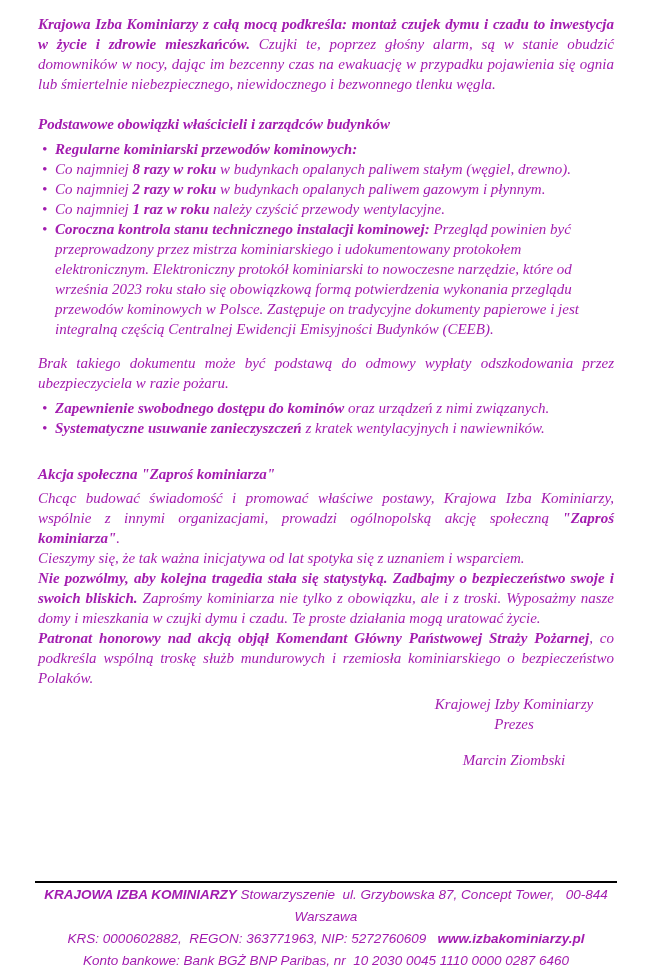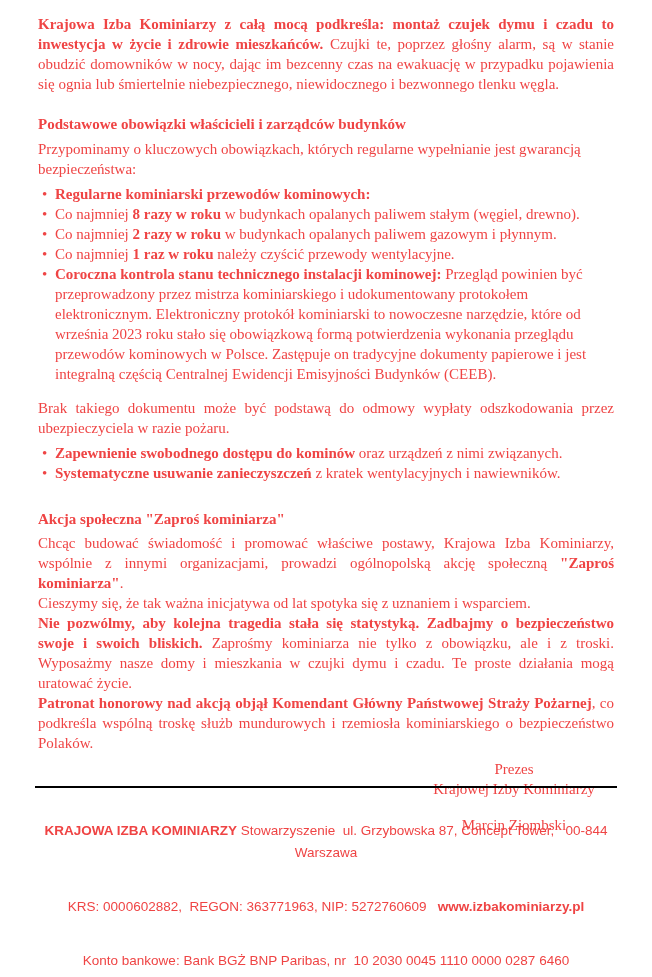--- a/index.html
+++ b/index.html
@@ -2,25 +2,26 @@
 <html lang="pl"><head>
 <meta charset="utf-8">
 <style>
   * { box-sizing: border-box; }
   html, body { margin: 0; padding: 0; background: #ffffff; }
   .page {
     width: 652px;
     height: 977px;
     position: relative;
     background: #ffffff;
-    color: #ef4444;
+    color: #a21caf;
     font-family: "Liberation Serif", "DejaVu Serif", serif;
     font-size: 15px;
     line-height: 20px;
     overflow: hidden;
+    font-style: italic;
   }
   .content { padding: 12px 38px 0 38px; }
   p { margin: 0; }
   .justify { text-align: justify; }
   b { font-weight: bold; }
   .intro { margin-top: 2px; }
   .heading { font-weight: bold; margin-top: 20px; }
   .heading-campaign { font-weight: bold; margin-top: 26px; }
   .lead { margin-top: 5px; }
   .bullets { list-style: none; margin: 5px 0 0 0; padding: 0; }
@@ -34,33 +35,32 @@
   .sig-name { margin-top: 16px; }
   .footer {
     position: absolute;
     left: 35px; right: 35px; bottom: 5px;
     text-align: center;
     font-family: "Liberation Sans", "DejaVu Sans", sans-serif;
     font-size: 13.5px;
     line-height: 22px;
   }
   .footer-rule { border-top: 2px solid #000000; margin-bottom: 1px; }
-  .footer-line { white-space: pre-wrap; margin-top: 32px; }
+  .footer-line { white-space: pre-wrap; }
 </style>
 </head>
 <body>
 
 <div class="page">
   <div class="content">
 
     <p class="intro justify"><b>Krajowa Izba Kominiarzy z całą mocą podkreśla: montaż czujek dymu i czadu to inwestycja w życie i zdrowie mieszkańców.</b><span> Czujki te, poprzez głośny alarm, są w stanie obudzić domowników w nocy, dając im bezcenny czas na ewakuację w przypadku pojawienia się ognia lub śmiertelnie niebezpiecznego, niewidocznego i bezwonnego tlenku węgla.</span></p>
 
     <p class="heading">Podstawowe obowiązki właścicieli i zarządców budynków</p>
 
-    <p class="lead">Przypominamy o kluczowych obowiązkach, których regularne wypełnianie jest gwarancją bezpieczeństwa:</p>
 
     <ul class="bullets">
       <li><span></span><b>Regularne kominiarski przewodów kominowych:</b><span></span></li>
       <li><span>Co najmniej </span><b>8 razy w roku</b><span> w budynkach opalanych paliwem stałym (węgiel, drewno).</span></li>
       <li><span>Co najmniej </span><b>2 razy w roku</b><span> w budynkach opalanych paliwem gazowym i płynnym.</span></li>
       <li><span>Co najmniej </span><b>1 raz w roku</b><span> należy czyścić przewody wentylacyjne.</span></li>
       <li><span></span><b>Coroczna kontrola stanu technicznego instalacji kominowej:</b><span> Przegląd powinien być przeprowadzony przez mistrza kominiarskiego i udokumentowany protokołem elektronicznym. Elektroniczny protokół kominiarski to nowoczesne narzędzie, które od września 2023 roku stało się obowiązkową formą potwierdzenia wykonania przeglądu przewodów kominowych w Polsce. Zastępuje on tradycyjne dokumenty papierowe i jest integralną częścią Centralnej Ewidencji Emisyjności Budynków (CEEB).</span></li>
     </ul>
 
 
@@ -75,22 +75,22 @@
 
     <p class="campaign-para justify"><span>Chcąc budować świadomość i promować właściwe postawy, Krajowa Izba Kominiarzy, wspólnie z innymi organizacjami, prowadzi ogólnopolską akcję społeczną </span><b>"Zaproś kominiarza"</b><span>.</span></p>
 
     <p>Cieszymy się, że tak ważna inicjatywa od lat spotyka się z uznaniem i wsparciem.</p>
 
     <p class="justify"><b>Nie pozwólmy, aby kolejna tragedia stała się statystyką. Zadbajmy o bezpieczeństwo swoje i swoich bliskich.</b><span> Zaprośmy kominiarza nie tylko z obowiązku, ale i z troski. Wyposażmy nasze domy i mieszkania w czujki dymu i czadu. Te proste działania mogą uratować życie.</span></p>
 
     <p class="justify"><b>Patronat honorowy nad akcją objął Komendant Główny Państwowej Straży Pożarnej</b><span>, co podkreśla wspólną troskę służb mundurowych i rzemiosła kominiarskiego o bezpieczeństwo Polaków.</span></p>
 
     <div class="signature">
+      <div>Krajowej Izby Kominiarzy</div>
       <div>Prezes</div>
-      <div>Krajowej Izby Kominiarzy</div>
       <div class="sig-name">Marcin Ziombski</div>
     </div>
 
   </div>
 
   <div class="footer">
     <div class="footer-rule"></div>
     <div class="footer-line"><b>KRAJOWA IZBA KOMINIARZY</b><span> Stowarzyszenie  ul. Grzybowska 87, Concept Tower,   00-844 Warszawa</span></div>
     <div class="footer-line"><span>KRS: 0000602882,  REGON: 363771963, NIP: 5272760609   </span><b>www.izbakominiarzy.pl</b></div>
     <div class="footer-line">Konto bankowe: Bank BGŻ BNP Paribas, nr  10 2030 0045 1110 0000 0287 6460</div>

